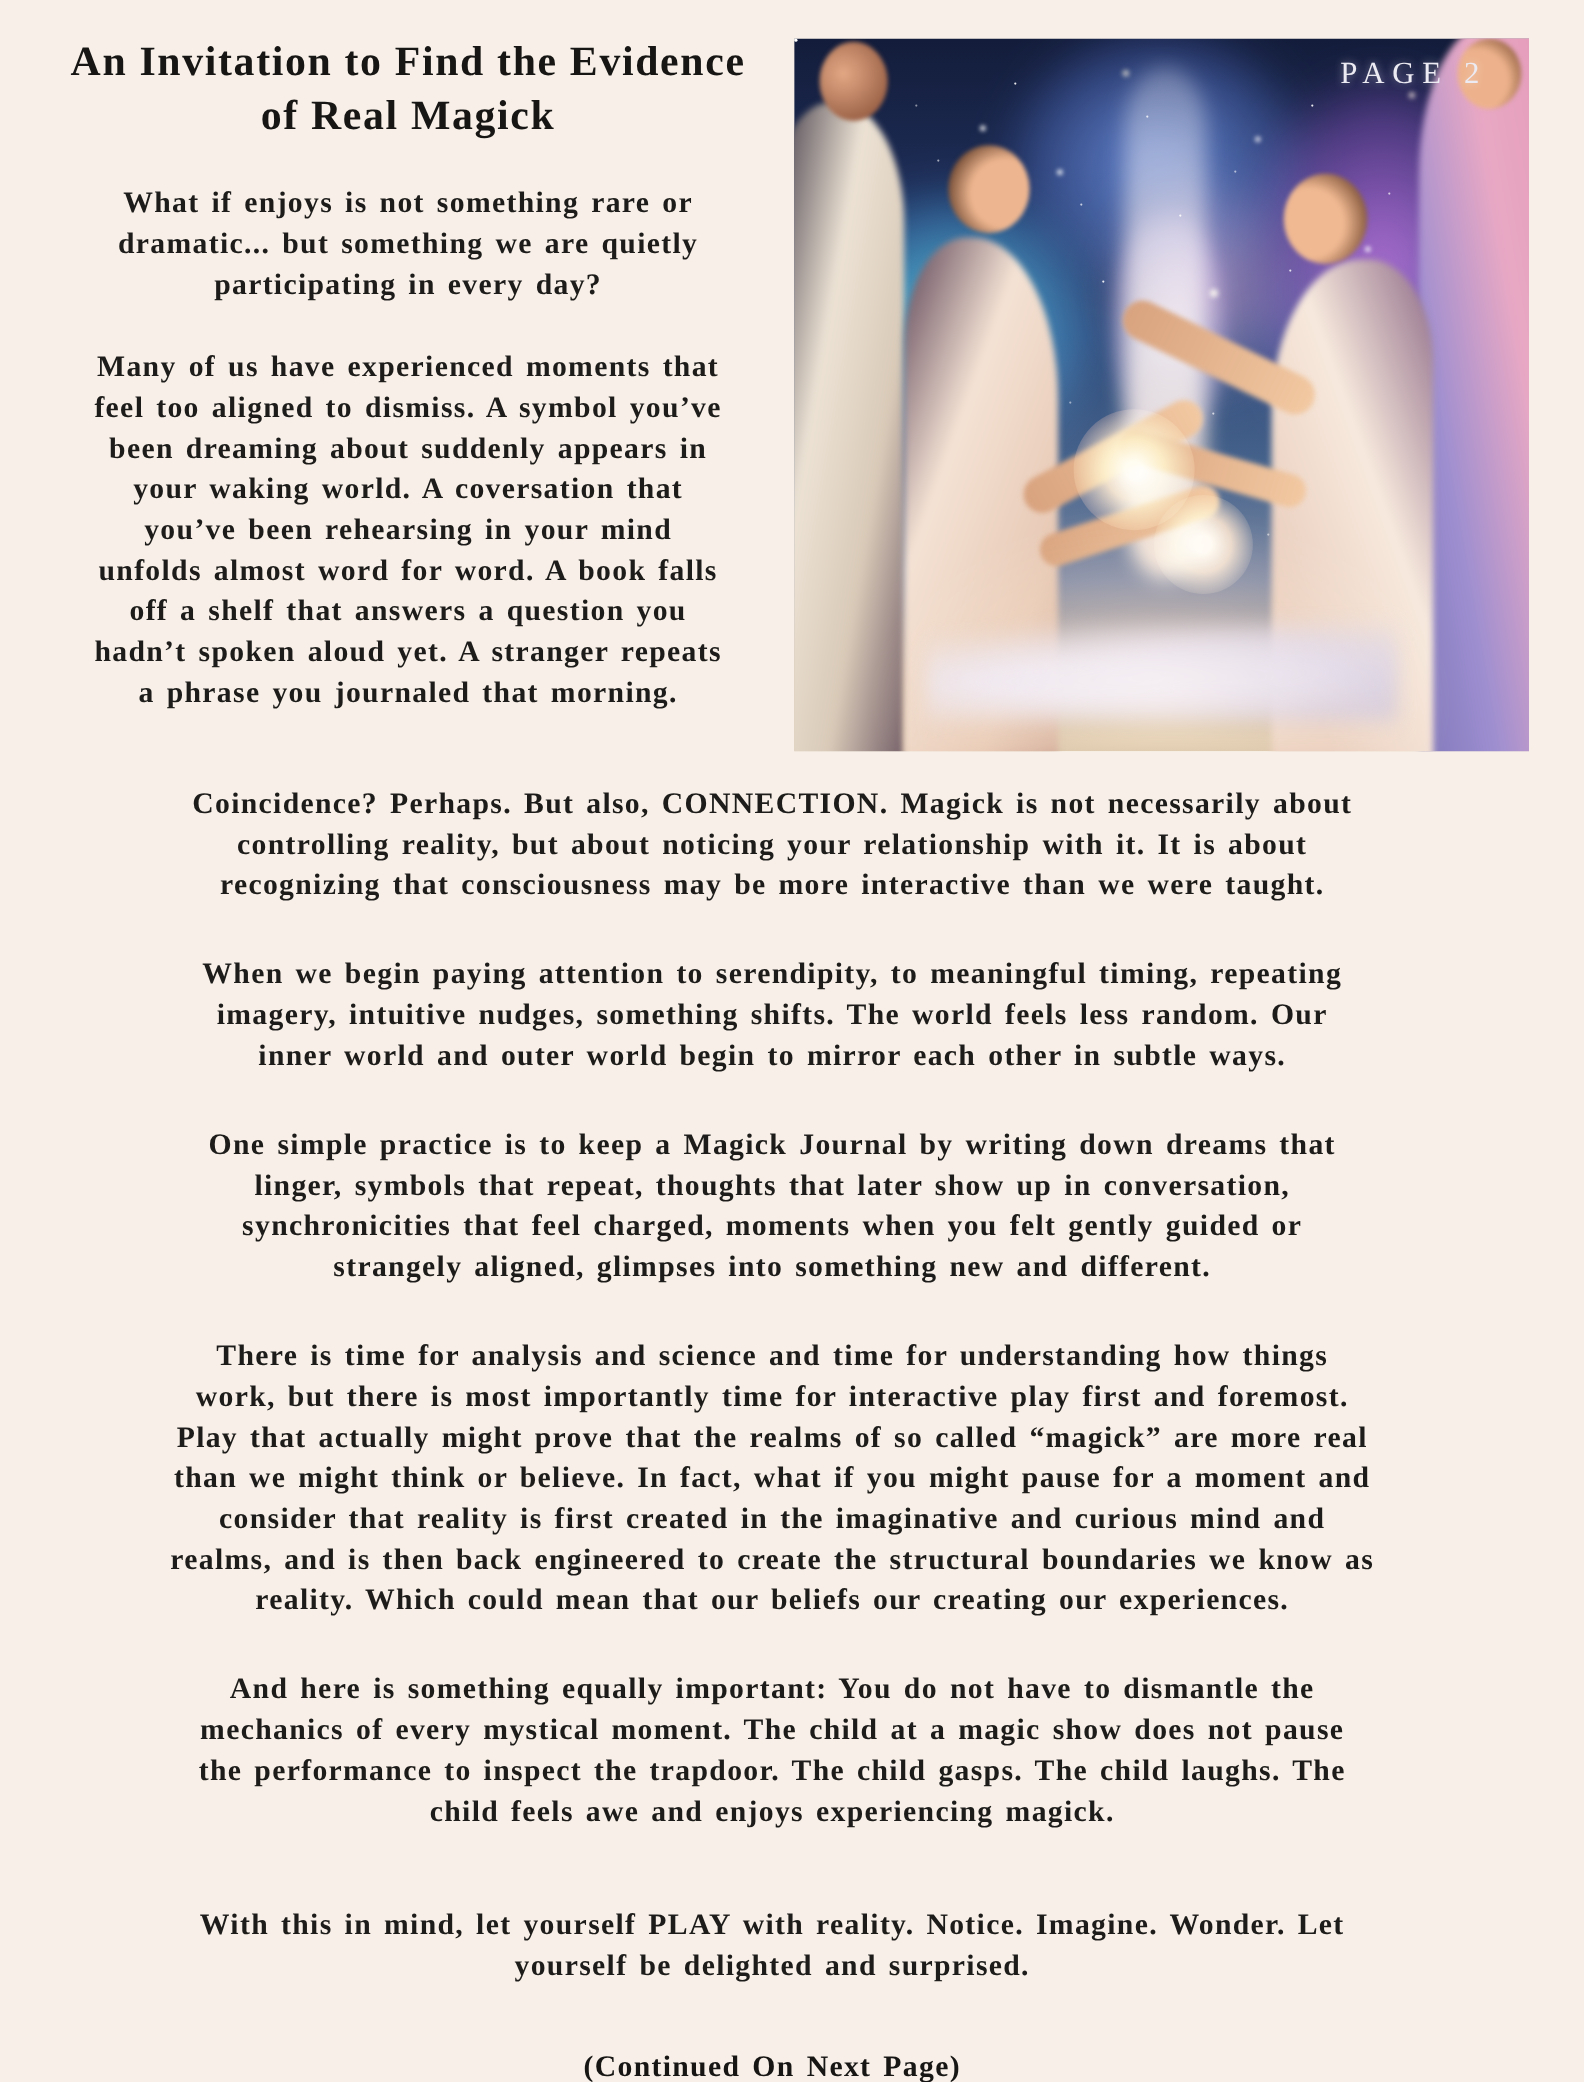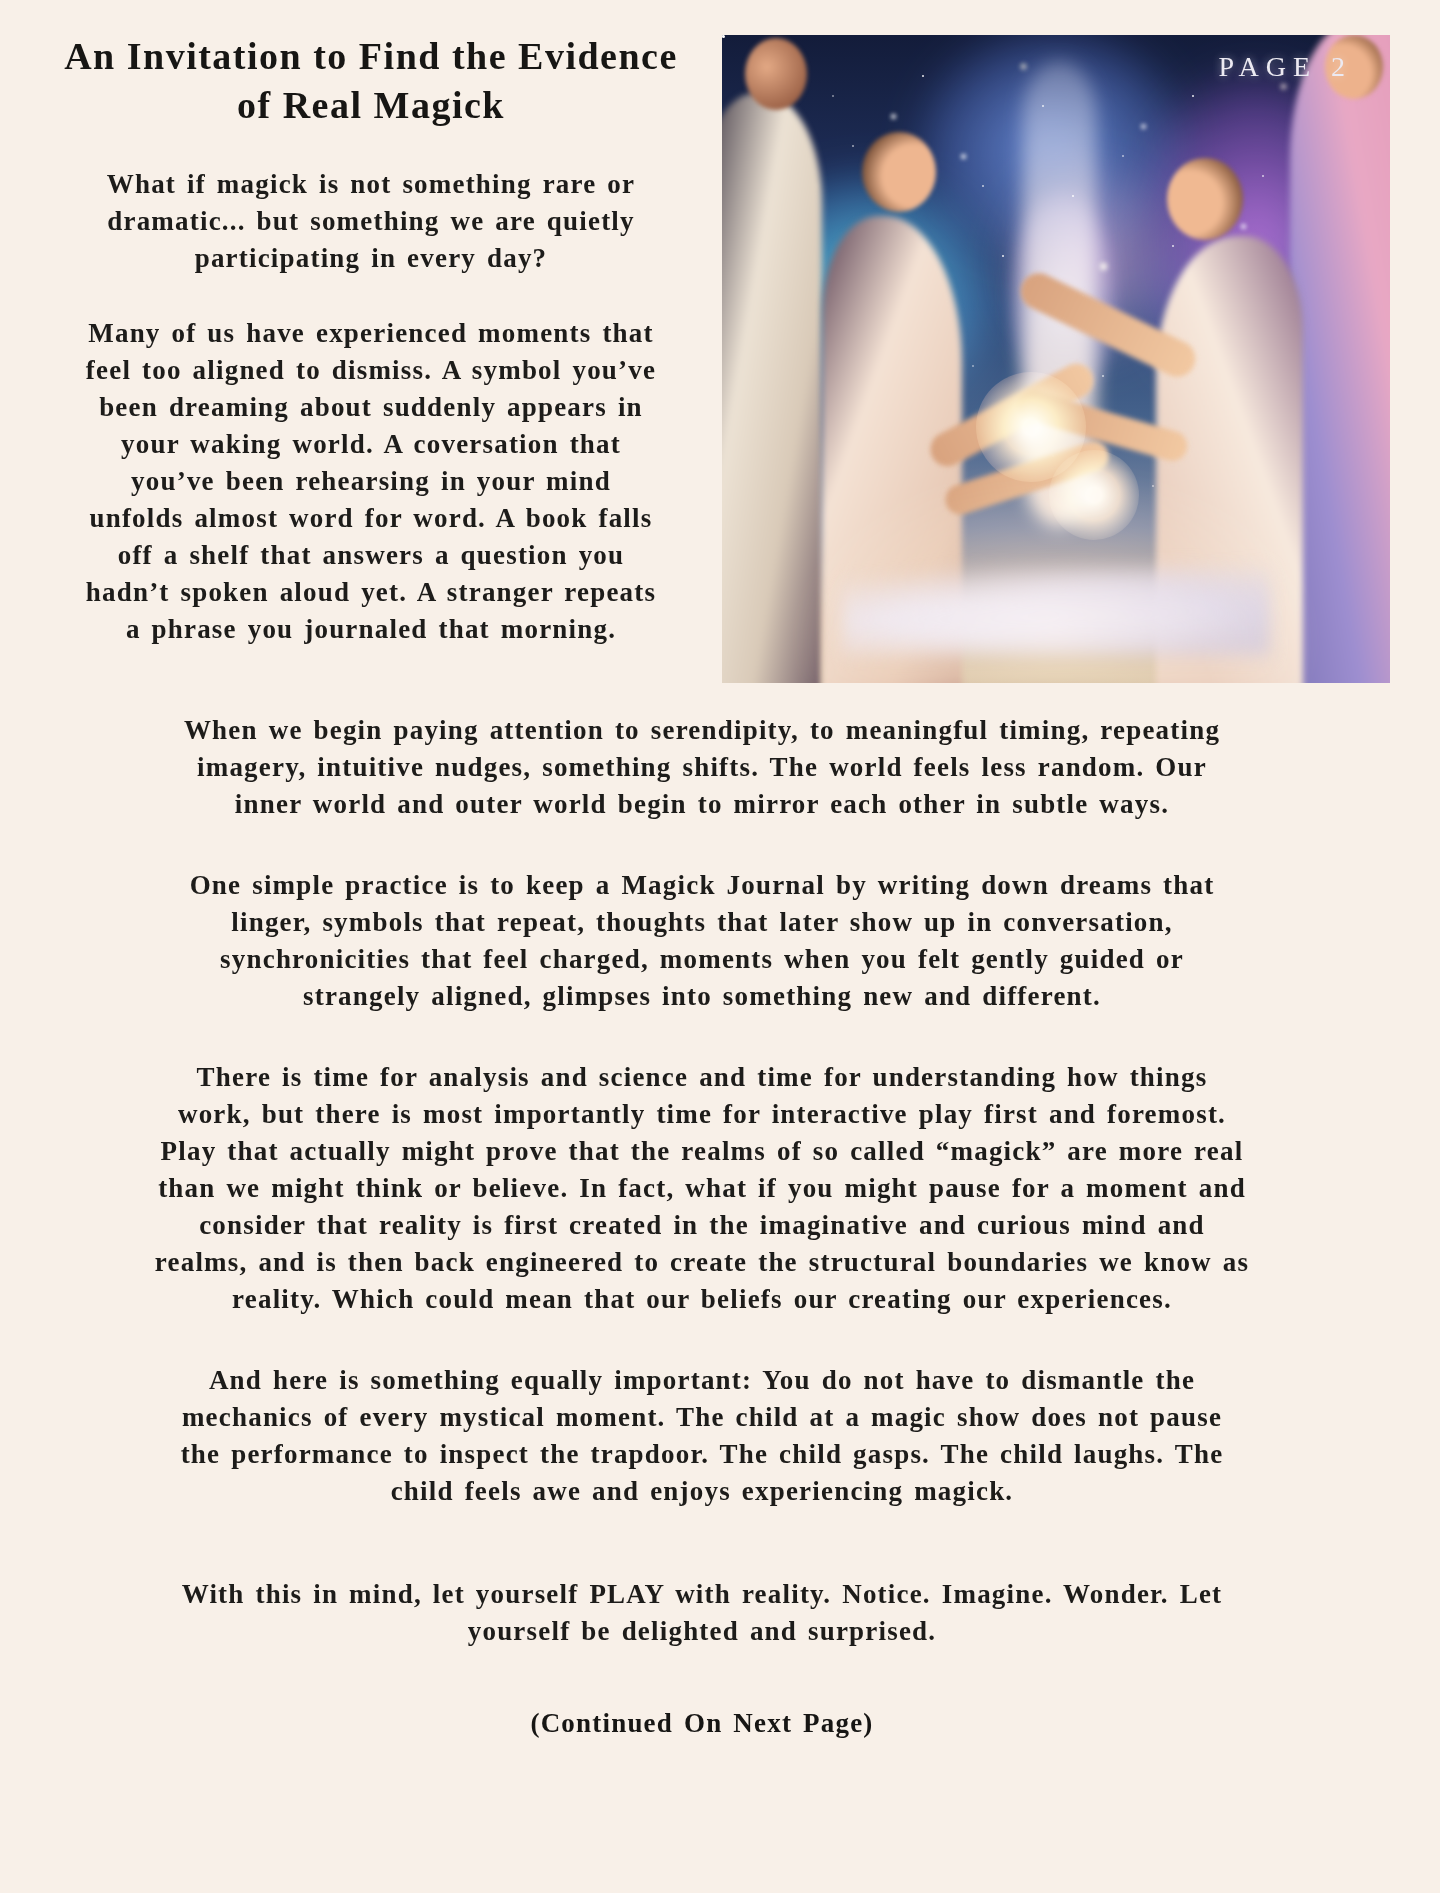--- a/index.html
+++ b/index.html
@@ -216,21 +216,21 @@
 </head>
 <body>
 
 <div class="page">
 
   <div class="top-section">
 
     <div class="left-col">
       <h1 class="page-title">An Invitation to Find the Evidence
 of Real Magick</h1>
-      <p class="body-text">What if magick is not something rare or
+      <p class="body-text">What if enjoys is not something rare or
 dramatic... but something we are quietly
 participating in every day?</p>
       <p class="body-text">Many of us have experienced moments that
 feel too aligned to dismiss. A symbol you’ve
 been dreaming about suddenly appears in
 your waking world. A coversation that
 you’ve been rehearsing in your mind
 unfolds almost word for word. A book falls
 off a shelf that answers a question you
 hadn’t spoken aloud yet. A stranger repeats
@@ -266,20 +266,23 @@
       <div class="glow-orb orb2"></div>
       <div class="clouds"></div>
       <div class="warm-glow"></div>
       <div class="vignette"></div>
       <div class="page-badge">PAGE 2</div>
     </div>
 
   </div>
 
   <div class="bottom-section">
+    <p class="body-text">Coincidence? Perhaps. But also, CONNECTION. Magick is not necessarily about
+controlling reality, but about noticing your relationship with it. It is about
+recognizing that consciousness may be more interactive than we were taught.</p>
     <p class="body-text">When we begin paying attention to serendipity, to meaningful timing, repeating
 imagery, intuitive nudges, something shifts. The world feels less random. Our
 inner world and outer world begin to mirror each other in subtle ways.</p>
     <p class="body-text">One simple practice is to keep a Magick Journal by writing down dreams that
 linger, symbols that repeat, thoughts that later show up in conversation,
 synchronicities that feel charged, moments when you felt gently guided or
 strangely aligned, glimpses into something new and different.</p>
     <p class="body-text">There is time for analysis and science and time for understanding how things
 work, but there is most importantly time for interactive play first and foremost.
 Play that actually might prove that the realms of so called “magick” are more real

